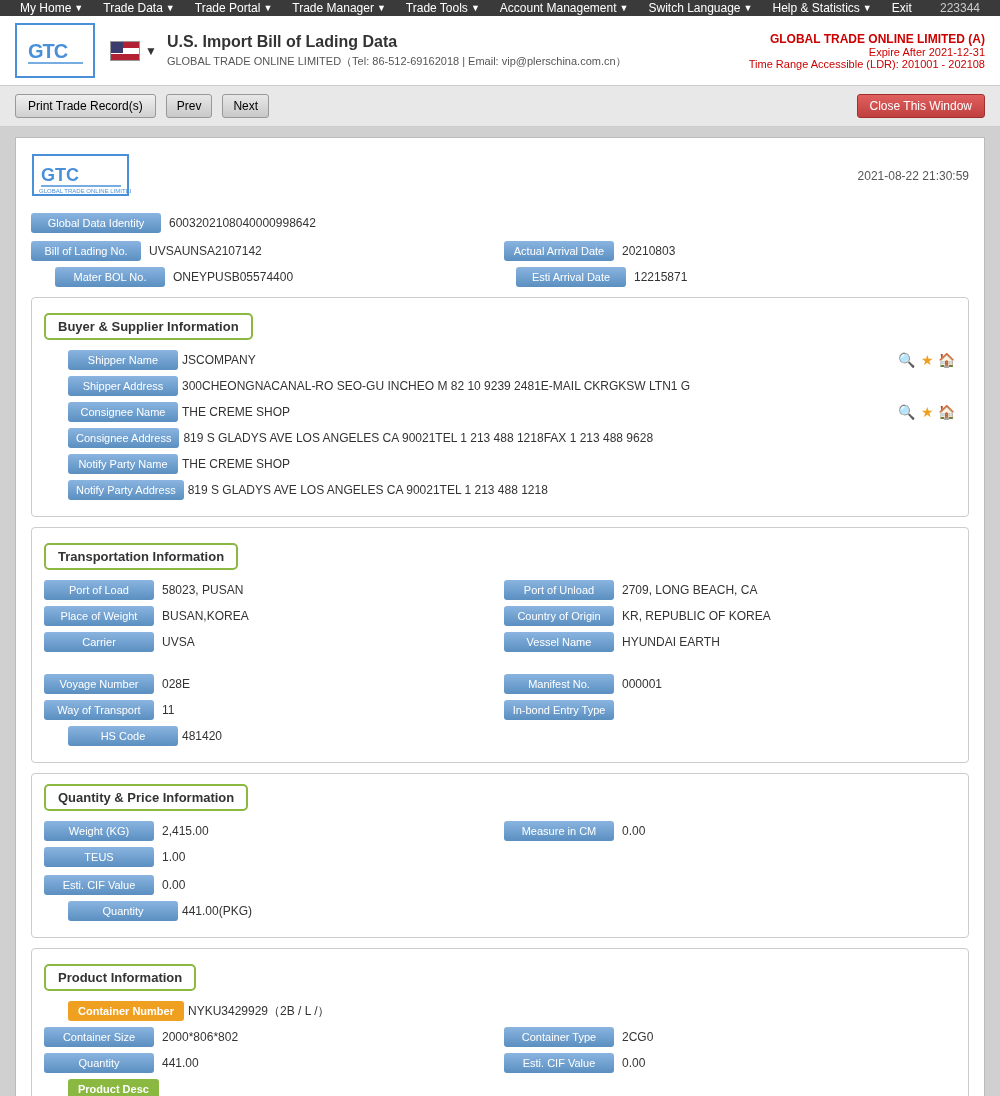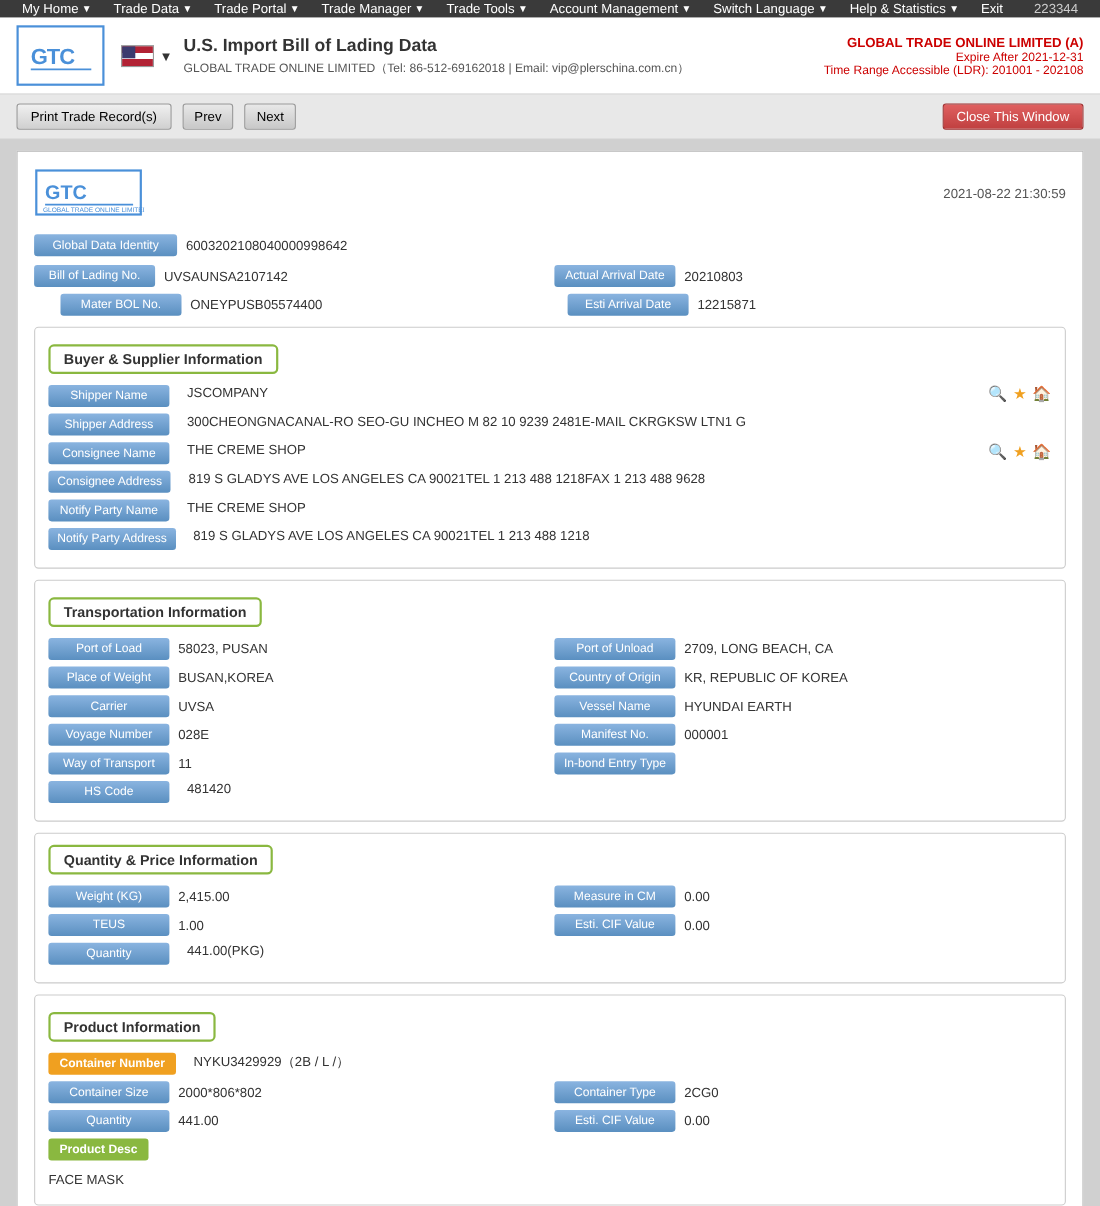--- a/index.html
+++ b/index.html
@@ -139,23 +139,24 @@
     .card-logo {
       display: flex;
       align-items: center;
       gap: 5px;
     }
     .card-timestamp { font-size: 12px; color: #555; }
 
     
     .field-row {
       display: flex;
-      align-items: flex-start;
+      align-items: center;
       margin-bottom: 6px;
-      gap: 16px;
+      gap: 4px;
+      margin-left: 24px;
     }
     .field-label {
       background: linear-gradient(180deg, #8ab4e0, #5a8fc0);
       color: #fff;
       padding: 4px 8px;
       border-radius: 3px;
       font-size: 11px;
       min-width: 110px;
       text-align: center;
       white-space: nowrap;
@@ -442,21 +443,21 @@
         <div class="field-half">
           <div class="field-label">Carrier</div>
           <div class="field-value">UVSA</div>
         </div>
         <div class="field-half">
           <div class="field-label">Vessel Name</div>
           <div class="field-value">HYUNDAI EARTH</div>
         </div>
       </div>
 
-      <div class="two-col" style="margin-top:6px;">
+      <div class="two-col" style="margin-top:22px;">
         <div class="field-half">
           <div class="field-label">Voyage Number</div>
           <div class="field-value">028E</div>
         </div>
         <div class="field-half">
           <div class="field-label">Manifest No.</div>
           <div class="field-value">000001</div>
         </div>
       </div>
 
@@ -484,21 +485,21 @@
         <div class="field-half">
           <div class="field-label">Weight (KG)</div>
           <div class="field-value">2,415.00</div>
         </div>
         <div class="field-half">
           <div class="field-label">Measure in CM</div>
           <div class="field-value">0.00</div>
         </div>
       </div>
 
-      <div class="two-col" style="margin-top:6px;">
+      <div class="two-col" style="margin-top:6px;flex-direction:column;">
         <div class="field-half">
           <div class="field-label">TEUS</div>
           <div class="field-value">1.00</div>
         </div>
         <div class="field-half">
           <div class="field-label">Esti. CIF Value</div>
           <div class="field-value">0.00</div>
         </div>
       </div>
 

